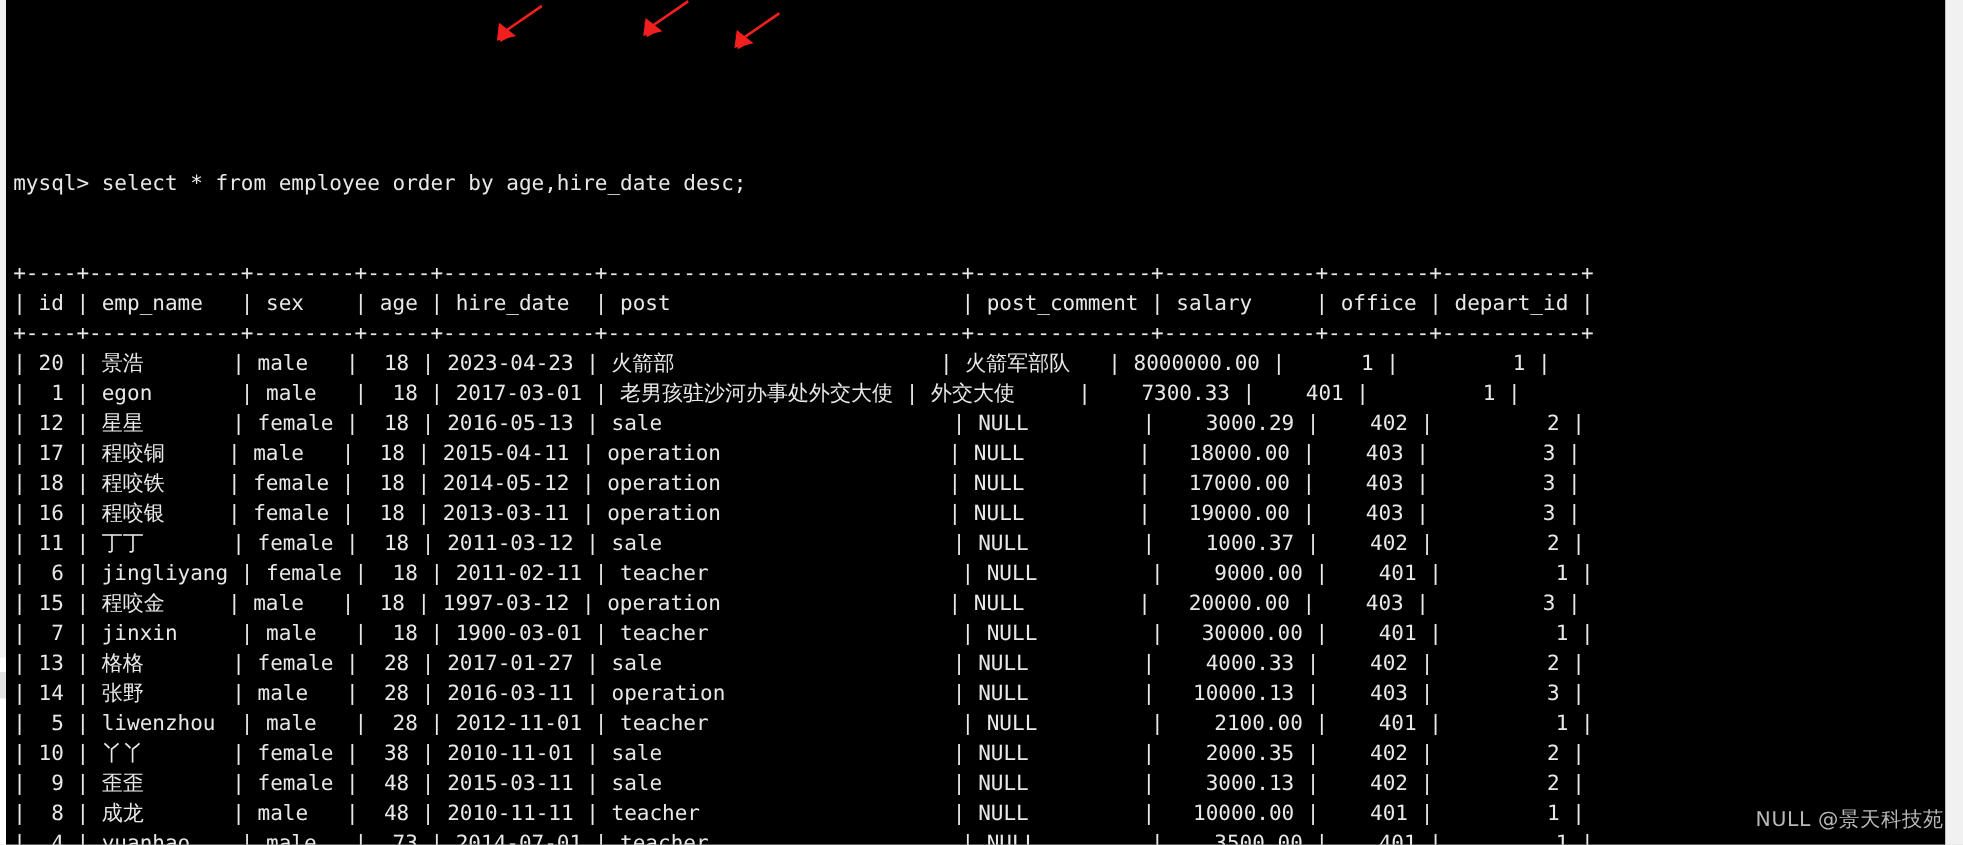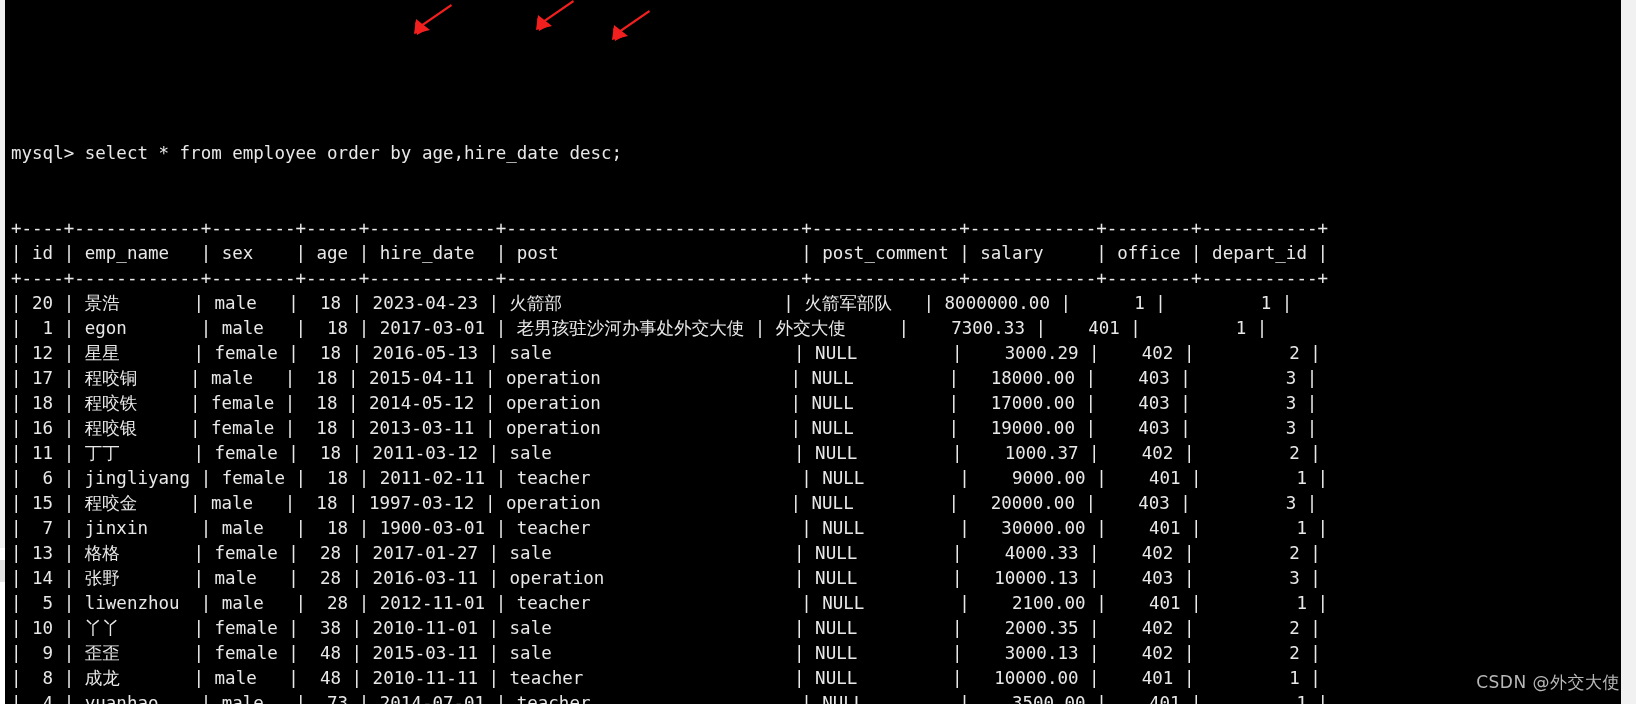--- a/index.html
+++ b/index.html
@@ -70,14 +70,14 @@
   </svg>
   <svg class="arrow" style="left:530px;top:0px;" width="46" height="34" viewBox="0 0 46 34">
     <path d="M44 2 L12 24 L20 25 L9 31 L7 18 L11 22 L43 0 Z" fill="#f21f1f"></path>
     <path d="M6 30 L8 15 L22 26 Z" fill="#f21f1f"></path>
   </svg>
   <svg class="arrow" style="left:606px;top:10px;" width="46" height="34" viewBox="0 0 46 34">
     <path d="M44 2 L12 24 L20 25 L9 31 L7 18 L11 22 L43 0 Z" fill="#f21f1f"></path>
     <path d="M6 30 L8 15 L22 26 Z" fill="#f21f1f"></path>
   </svg>
 
-  <div class="watermark">CSDN @外交大使</div>
+  <div class="watermark">NULL @景天科技苑</div>
 </div>
 
 </body></html>

